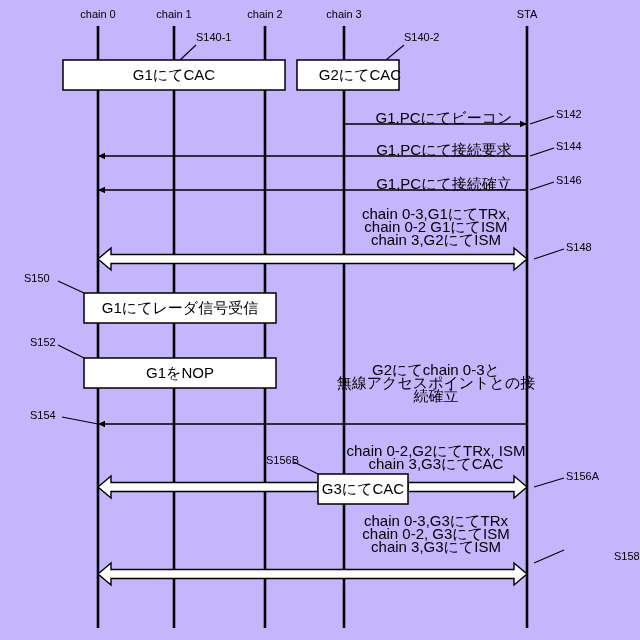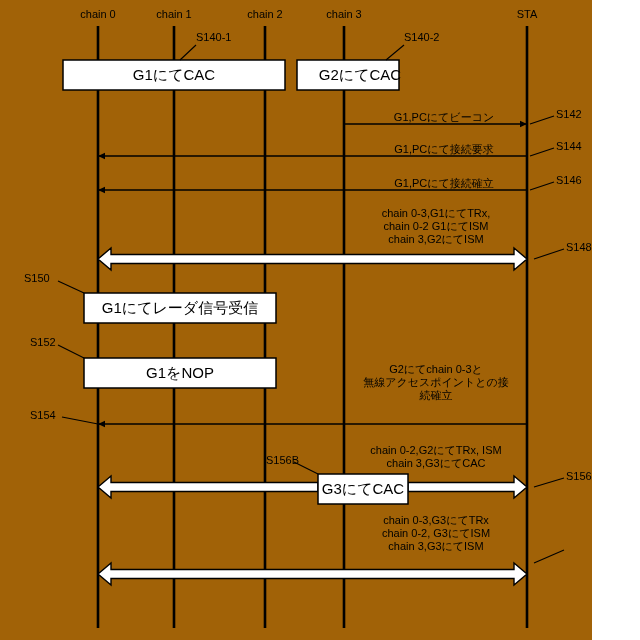--- a/index.html
+++ b/index.html
@@ -2,38 +2,38 @@
 <html><head>
 <meta charset="utf-8">
 <style>
   html, body {
     margin: 0;
     padding: 0;
     background: #ffffff;
   }
   #root {
     position: relative;
-    width: 592px;
+    width: 640px;
     height: 640px;
-    background: #a16207;
+    background: #c4b5fd;
     font-family: "Liberation Sans", sans-serif;
     color: #000000;
     overflow: hidden;
   }
   #diagram-svg {
     position: absolute;
     left: 0;
     top: 0;
     width: 640px;
     height: 640px;
   }
   .lbl {
     position: absolute;
     font-family: "Liberation Sans", sans-serif;
-    font-size: 11px;
+    font-size: 15px;
     color: #000;
     white-space: nowrap;
     line-height: 13px;
   }
   .lbl.center {
     text-align: center;
     transform: translateX(-50%);
   }
   .lbl.multi {
     text-align: center;

